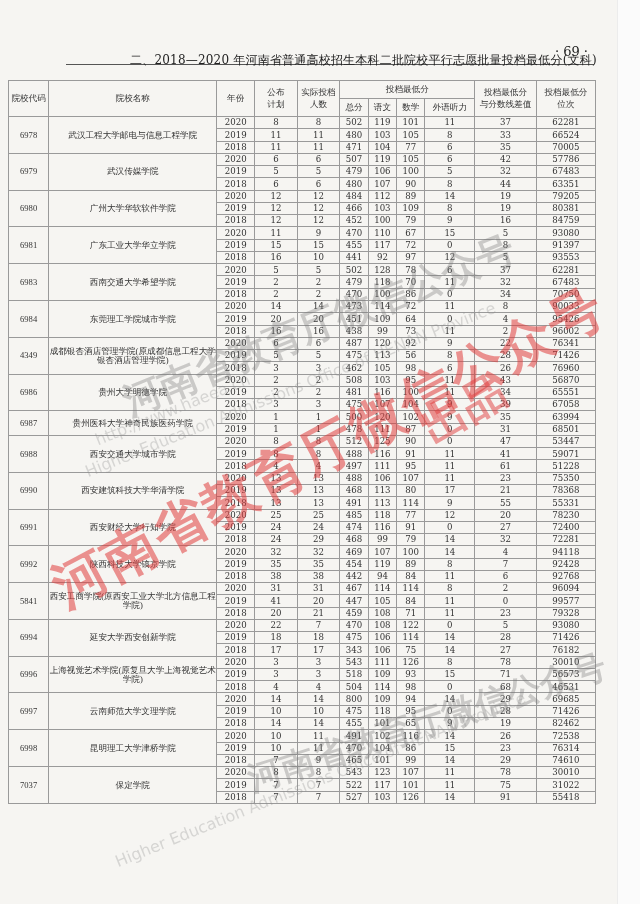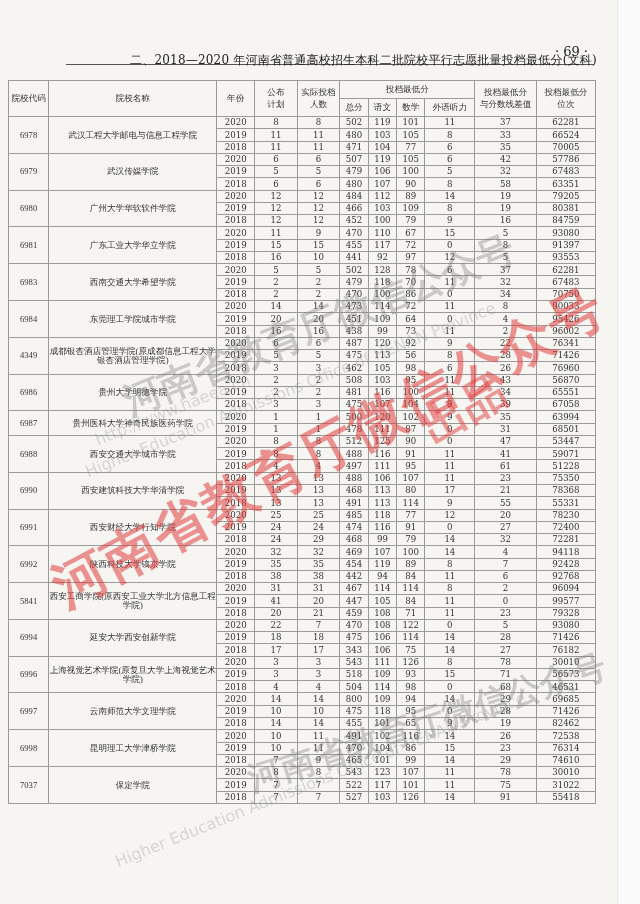--- a/index.html
+++ b/index.html
@@ -159,21 +159,21 @@
           <td>67483</td>
         </tr>
         <tr class="data">
           <td>2018</td>
           <td>6</td>
           <td>6</td>
           <td>480</td>
           <td>107</td>
           <td>90</td>
           <td>8</td>
-          <td>58</td>
+          <td>44</td>
           <td>63351</td>
         </tr>
         <tr class="data">
           <td class="code" rowspan="3">6980</td>
           <td class="name" rowspan="3">广州大学华软软件学院</td>
           <td>2020</td>
           <td>12</td>
           <td>12</td>
           <td>484</td>
           <td>112</td>

